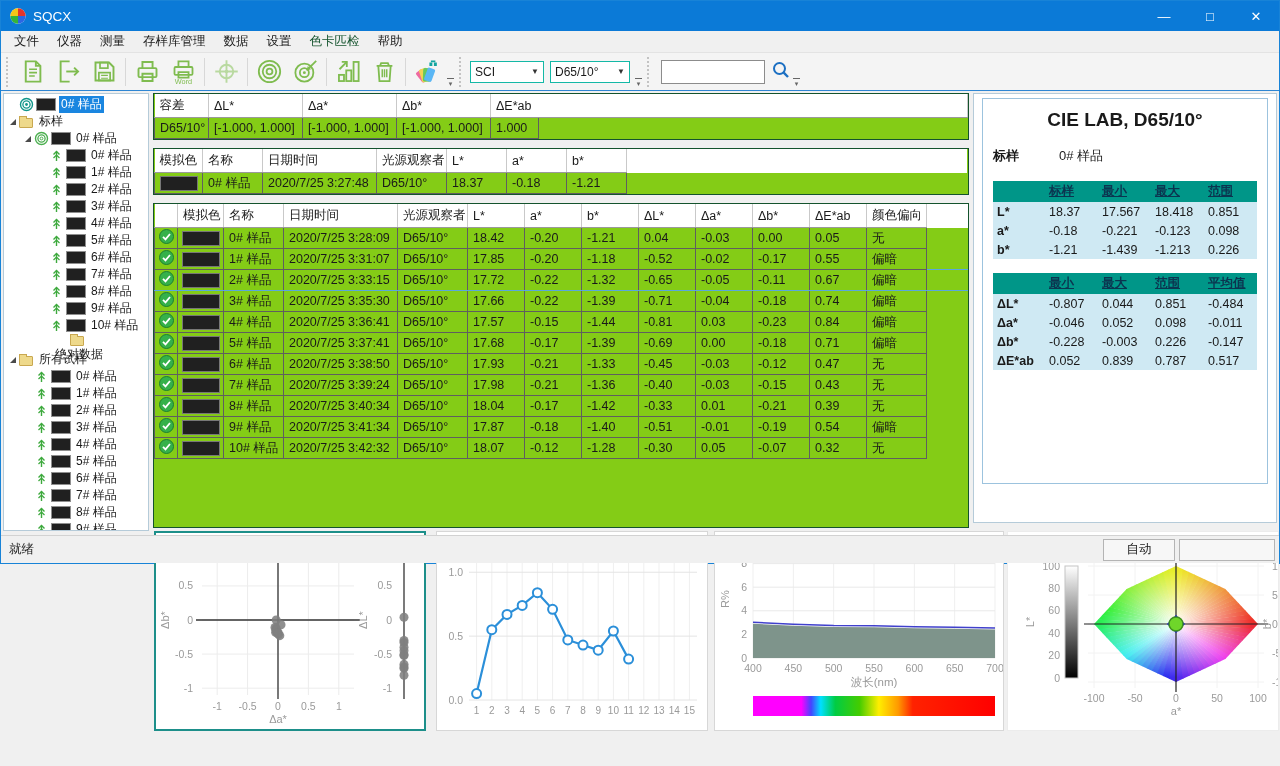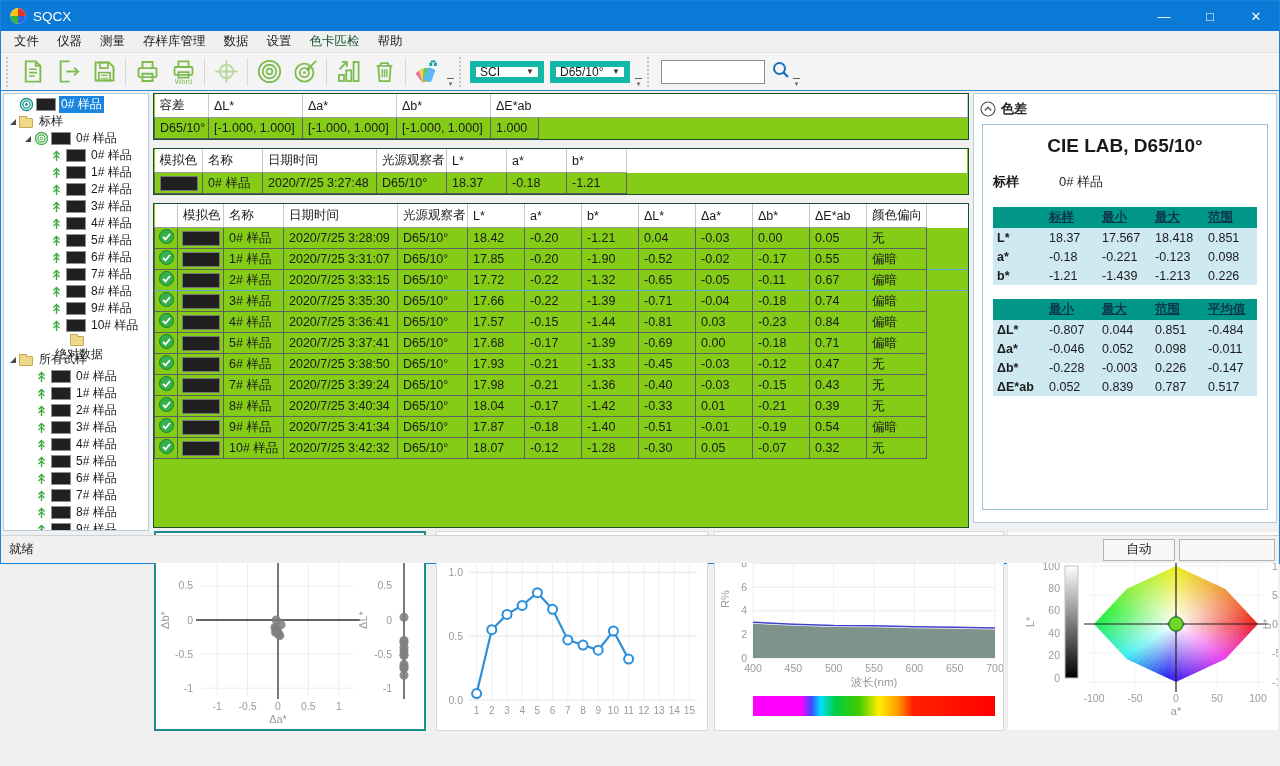--- a/index.html
+++ b/index.html
@@ -20,21 +20,21 @@
   .menu-item.disabled{color:#14532d;}
 
   
   .toolbar{position:absolute;left:0;top:52px;right:0;height:38px;background:#f4f4f4;display:flex;align-items:center;border-bottom:1px solid #2e86d3;padding-left:2px;}
   .gripper{width:5px;height:30px;margin:0 3px;border-left:2px dotted #c3c3c3;}
   .tb-sep{width:1px;height:28px;background:#d8d8d8;margin:0 3px;}
   .tb-btn{width:36px;height:34px;display:flex;align-items:center;justify-content:center;position:relative;}
   .tb-btn svg{width:27px;height:27px;}
   .tb-overflow{align-self:flex-end;margin:0 2px 3px 2px;font-size:7px;color:#666;line-height:1;text-align:center;}
   .tb-overflow div{border-top:1px solid #666;width:7px;margin-bottom:1px;}
-  .tb-select{height:22px;background:#fff;border:6px solid #14b8a6;display:flex;align-items:center;padding:0 4px;font-size:12px;margin:0 3px;}
+  .tb-select{height:22px;background:#fff;border:1px solid #14b8a6;display:flex;align-items:center;padding:0 4px;font-size:12px;margin:0 3px;}
   .tb-select .caret{margin-left:auto;font-size:8px;color:#333;padding-left:6px;}
   .search-box{width:104px;height:24px;background:#fff;border:1px solid #8c8c8c;margin-left:6px;}
   .search-icon{width:20px;height:20px;margin-left:6px;}
 
   
   .workspace{position:absolute;left:0;top:90px;right:0;bottom:28px;background:#f0f0f0;}
 
   
   .tree{position:absolute;left:2px;top:2px;width:146px;bottom:4px;background:#fff;border:1px solid #b5cbd9;overflow:hidden;padding-top:2px;}
   .tree-row{display:flex;align-items:center;height:17px;white-space:nowrap;font-size:12px;}
@@ -631,21 +631,21 @@
                     <path d="M4 7.8 6.5 10.3 11 5" fill="none" stroke="#fff" stroke-width="1.8"></path>
                   </svg></td>
                 <td class="swatch-cell">
                   <div class="cell-swatch"></div>
                 </td>
                 <td>1# 样品</td>
                 <td>2020/7/25 3:31:07</td>
                 <td>D65/10°</td>
                 <td>17.85</td>
                 <td>-0.20</td>
-                <td>-1.90</td>
+                <td>-1.18</td>
                 <td>-0.52</td>
                 <td>-0.02</td>
                 <td>-0.17</td>
                 <td>0.55</td>
                 <td>偏暗</td>
                 <td class="noborder"></td>
               </tr>
               <tr class="hl">
                 <td class="check-cell"><svg width="15" height="15" viewBox="0 0 15 15">
                     <circle cx="7.5" cy="7.5" r="7" fill="#35b14a" stroke="#1d7f30"></circle>
@@ -834,27 +834,20 @@
                 <td>0.32</td>
                 <td>无</td>
                 <td class="noborder"></td>
               </tr>
             </tbody>
           </table>
         </div>
     </div>
 
     <div class="right-panel">
-      <div class="rp-header">
-        <svg viewBox="0 0 16 16">
-          <circle cx="8" cy="8" r="7" fill="none" stroke="#555" stroke-width="1.2"></circle>
-          <path d="M4.8 9.5 L8 6.3 L11.2 9.5" fill="none" stroke="#555" stroke-width="1.4"></path>
-        </svg>
-        <span>色差</span>
-      </div>
       <div class="rp-inner">
         <div class="rp-title">CIE LAB, D65/10°</div>
         <div class="rp-std">
           <span class="k">标样</span>
           <span>0# 样品</span>
         </div>
         <table class="rp-table" id="labTable">
             <colgroup>
               <col style="width:52px">
               <col>

